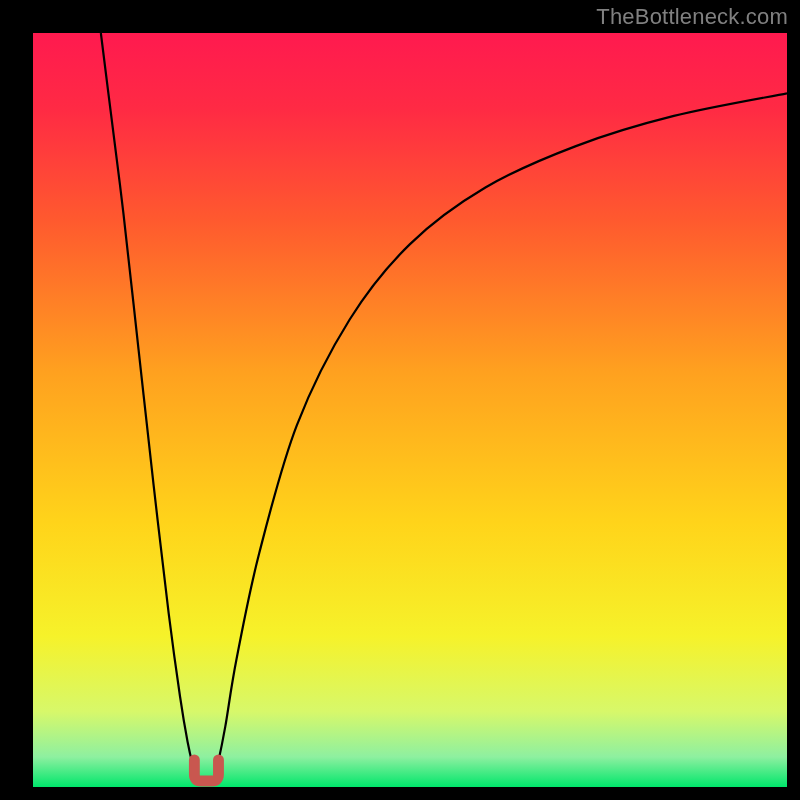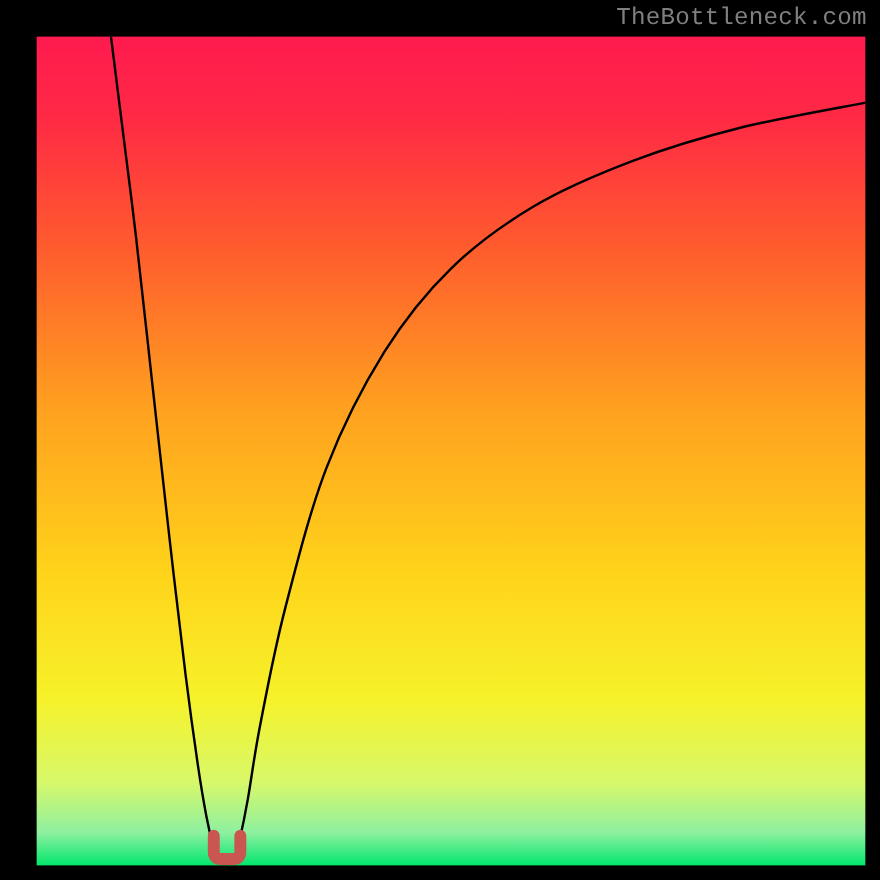--- a/index.html
+++ b/index.html
@@ -22,21 +22,21 @@
     left: 33px;
     top: 33px;
     width: 754px;
     height: 754px;
     overflow: hidden;
   }
   .watermark {
     position: absolute;
     top: 4px;
     right: 12px;
-    font-family: Liberation Mono, monospace;
+    font-family: Liberation Sans, sans-serif;
     font-size: 22px;
     color: #808080;
     font-weight: 500;
     letter-spacing: 0.2px;
     text-align: center;
   }
   svg { display:block; }
 </style>
 </head>
 <body>

